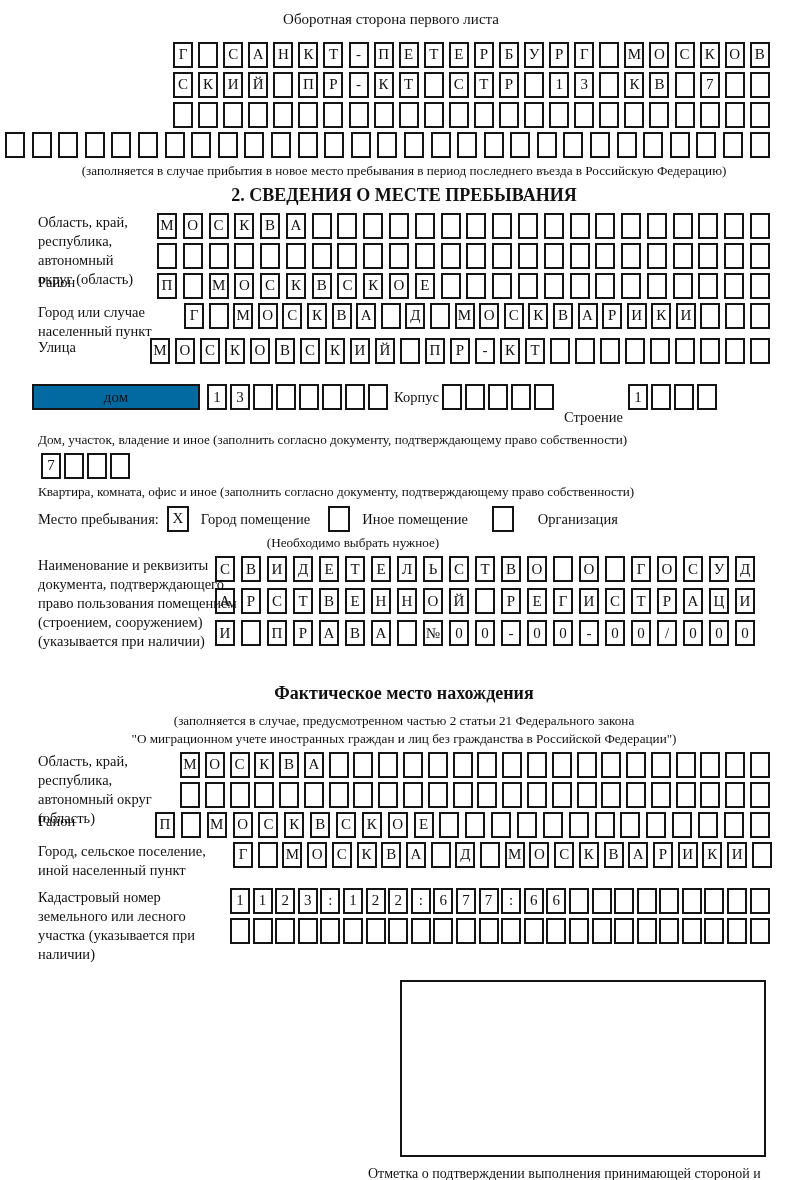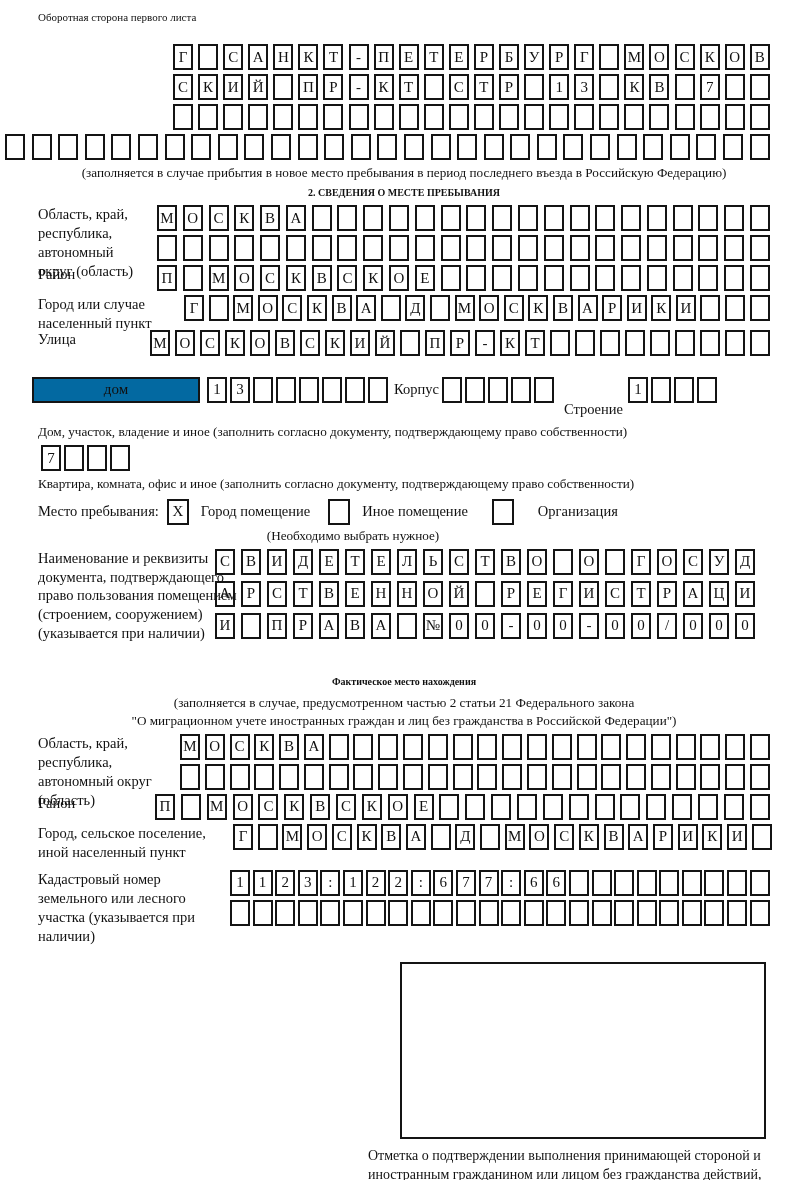--- a/index.html
+++ b/index.html
@@ -2,35 +2,35 @@
 <html><head>
 <meta charset="utf-8">
 <style>
   html,body{margin:0;padding:0;background:#fff;}
   body{
     width:800px;height:1180px;box-sizing:border-box;
     padding:10px 30px 0 38px;
     font-family:"Liberation Serif","DejaVu Serif",serif;
     color:#111;font-size:14.5px;line-height:1.3;overflow:hidden;
   }
-  .corner{ text-align:left; font-size:11px; padding-right:26px; margin-bottom:20px;}
+  .corner{ text-align:center; font-size:15px; padding-right:26px; margin-bottom:12px;}
   .frow{position:relative; margin-bottom:4px; min-height:26px;}
   .flabel{position:absolute; left:0; top:0;}
   .cells{display:flex; justify-content:space-between;}
   .cells.compact{justify-content:flex-start; gap:3px;}
   .cell{
     width:20px;height:26px;border:2px solid #141414;box-sizing:border-box;
     display:flex;align-items:center;justify-content:center;
     font-size:15px;background:#fff;flex-shrink:0;overflow:hidden;
   }
   .group{position:relative; margin-bottom:4px;}
   .grow{margin-bottom:4px;}
   .caption{font-size:13.2px; margin-bottom:5px;}
   .caption.center{text-align:center;}
-  .title{font-weight:bold; font-size:10px; text-align:center; margin:4px 0 6px 0;}
+  .title{font-weight:bold; font-size:18px; text-align:center; margin:4px 0 6px 0;}
   .named-box{
     border:2px solid #141414; height:26px; box-sizing:border-box;
     display:flex; align-items:center; justify-content:center;
     font-size:15px; flex-shrink:0; background:#0369a1;
   }
   .inline-label{font-size:14.5px; white-space:nowrap;}
   .hrow{display:flex; align-items:center; margin-left:-6px; margin-bottom:4px;}
   .checkbox{
     width:22px;height:26px;border:2px solid #141414;box-sizing:border-box;
     display:flex;align-items:center;justify-content:center;font-size:15px;flex-shrink:0;

